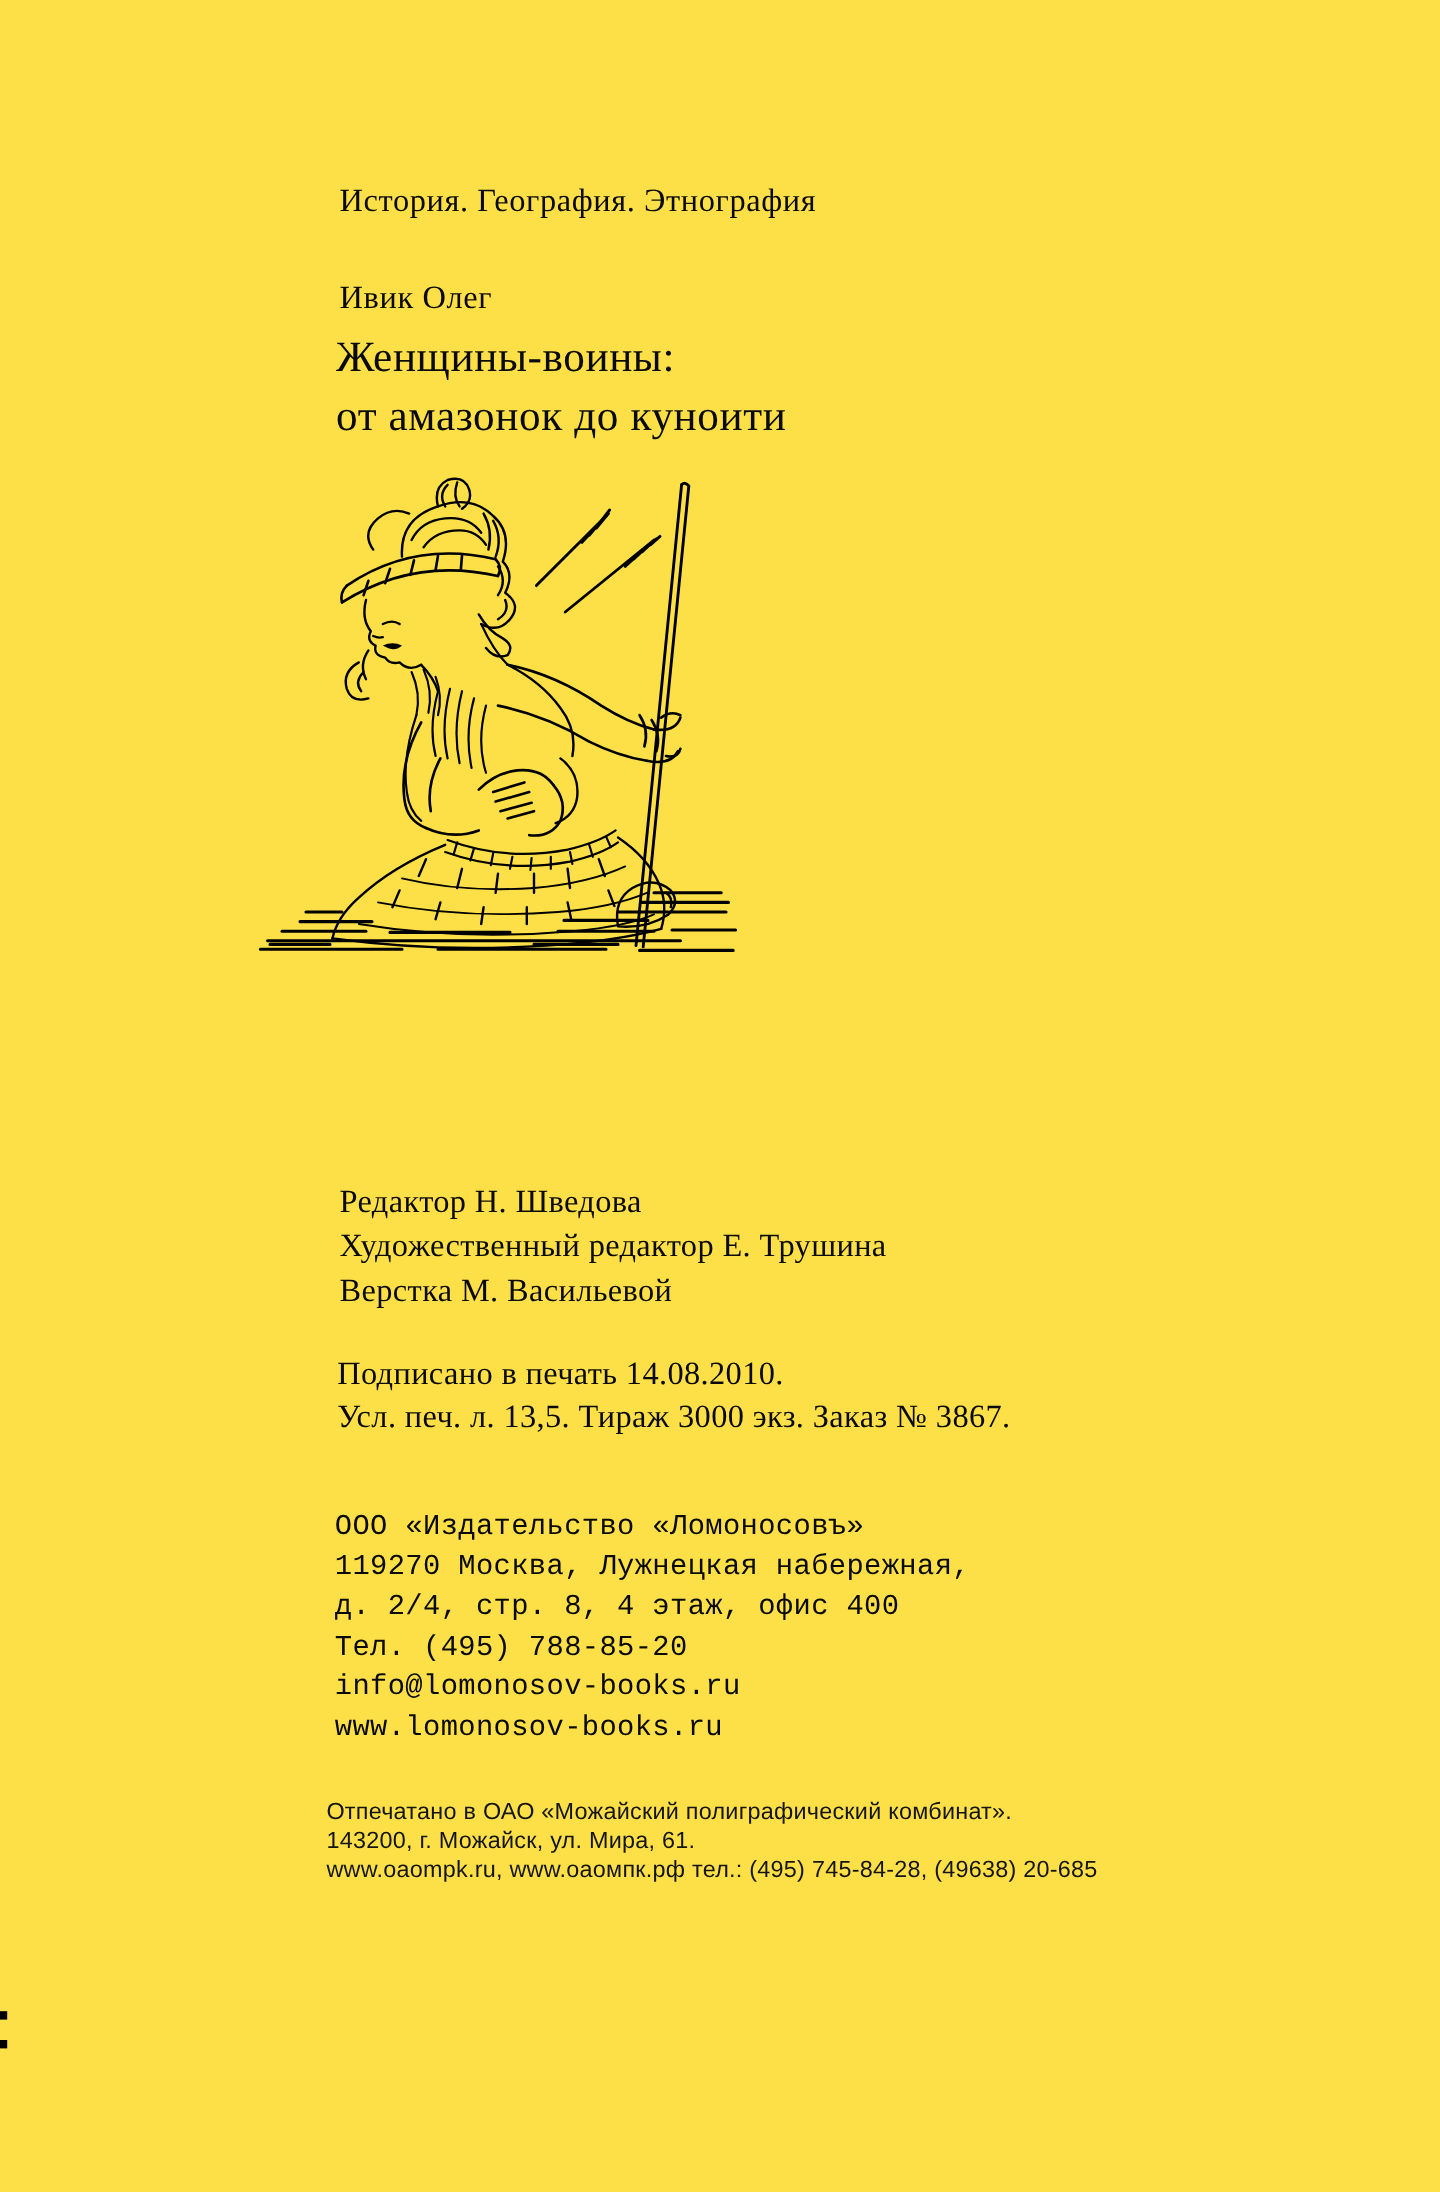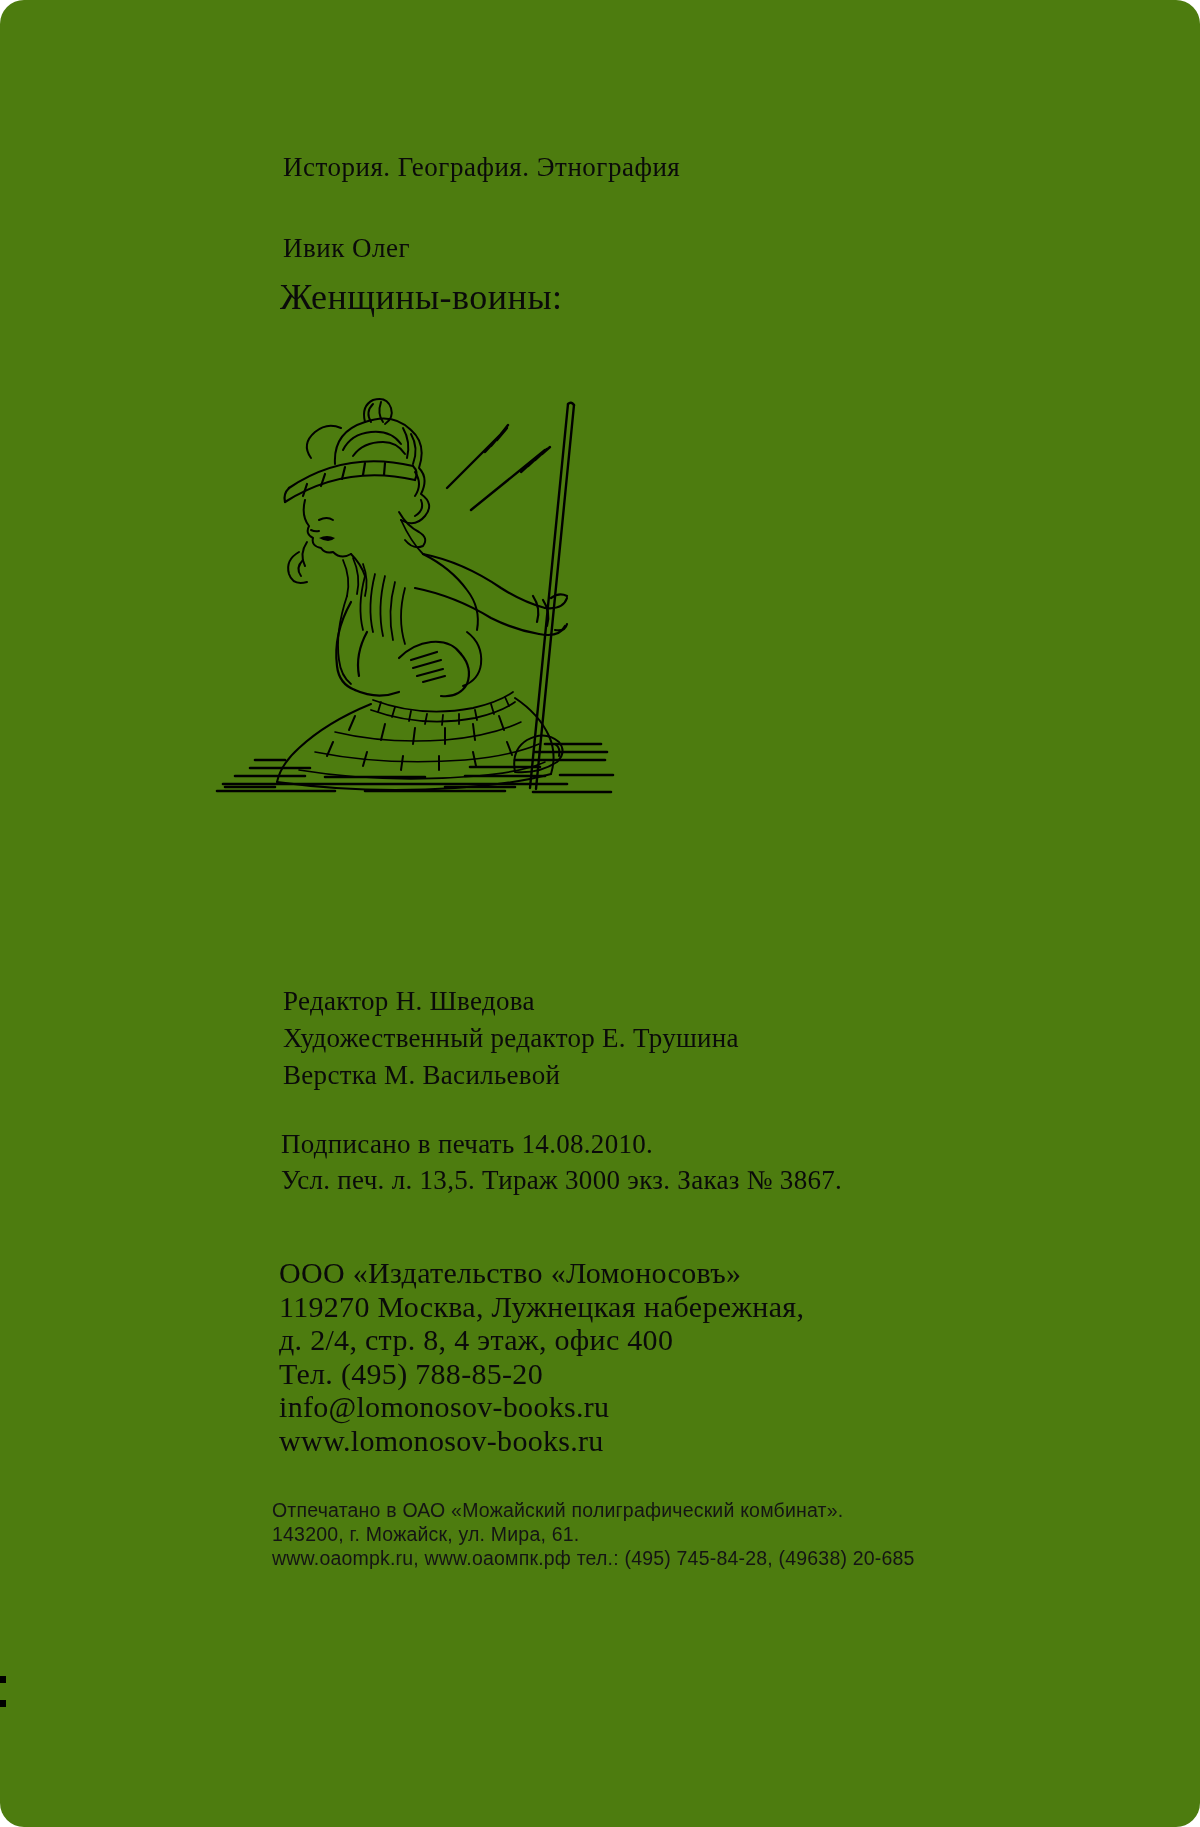--- a/index.html
+++ b/index.html
@@ -1,32 +1,31 @@
 <!DOCTYPE html>
 <html><head>
 <meta charset="utf-8">
 <style>
   html,body{margin:0;padding:0;background:#ffffff;}
   .page{
     position:relative;
     width:1200px;height:1827px;
-    background:#4d7c0f;
+    background:#fde047;
     overflow:hidden;
     font-family:"Liberation Serif","DejaVu Serif",serif;
     color:#0a0a0a;
-    border-radius:24px;
   }
   .ser{position:absolute;white-space:pre;font-family:"Liberation Serif","DejaVu Serif",serif;}
   .series-line{left:283px;top:152px;font-size:27px;letter-spacing:0.5px;}
   .author-line{left:283px;top:233px;font-size:27px;letter-spacing:0.5px;}
   .title-1{left:280px;top:276px;font-size:36px;letter-spacing:0.5px;}
   .title-2{left:280px;top:325px;font-size:36px;letter-spacing:0.5px;}
   .credits{position:absolute;left:283px;top:983px;font-size:27px;line-height:37px;letter-spacing:0.3px;}
   .printinfo{position:absolute;left:281px;top:1126px;font-size:27px;line-height:36px;letter-spacing:0.3px;}
-  .publisher{position:absolute;left:279px;top:1256px;font-size:30px;line-height:33.5px;letter-spacing:0.3px;}
+  .publisher{position:absolute;left:279px;top:1256px;font-size:24px;line-height:33.5px;letter-spacing:0.3px;font-family:Liberation Mono, monospace;}
   .printer{
     position:absolute;left:272px;top:1498px;
     font-family:"Liberation Sans","DejaVu Sans",sans-serif;
     font-size:19.5px;line-height:24px;letter-spacing:0.2px;color:#141414;
   }
   .illus{position:absolute;left:215px;top:392px;width:405px;height:415px;}
   .illus svg{display:block;width:100%;height:100%;}
   .artifact{position:absolute;left:0;width:6px;height:7px;background:#000;}
   .artifact.a1{top:1676px;}
   .artifact.a2{top:1700px;}
@@ -34,20 +33,21 @@
 </head>
 <body>
 
 <div class="page">
 
   <div class="ser series-line">История. География. Этнография</div>
 
   <div class="ser author-line">Ивик Олег</div>
 
   <div class="ser title-1">Женщины-воины:</div>
+  <div class="ser title-2">от амазонок до куноити</div>
 
   <div class="illus">
     <svg viewBox="0 0 405 415" fill="none" stroke="#000" stroke-width="2.2" stroke-linecap="round" stroke-linejoin="round">
 
       <g stroke-width="2.6">
         <path d="M8 392 H352"></path>
         <path d="M2 399 H120 M150 399 H290 M318 400 H396"></path>
         <path d="M20 384 H90 M110 385 H210"></path>
         <path d="M250 384 H330 M345 383 H398"></path>
         <path d="M35 376 H95 M255 375 H325"></path>

